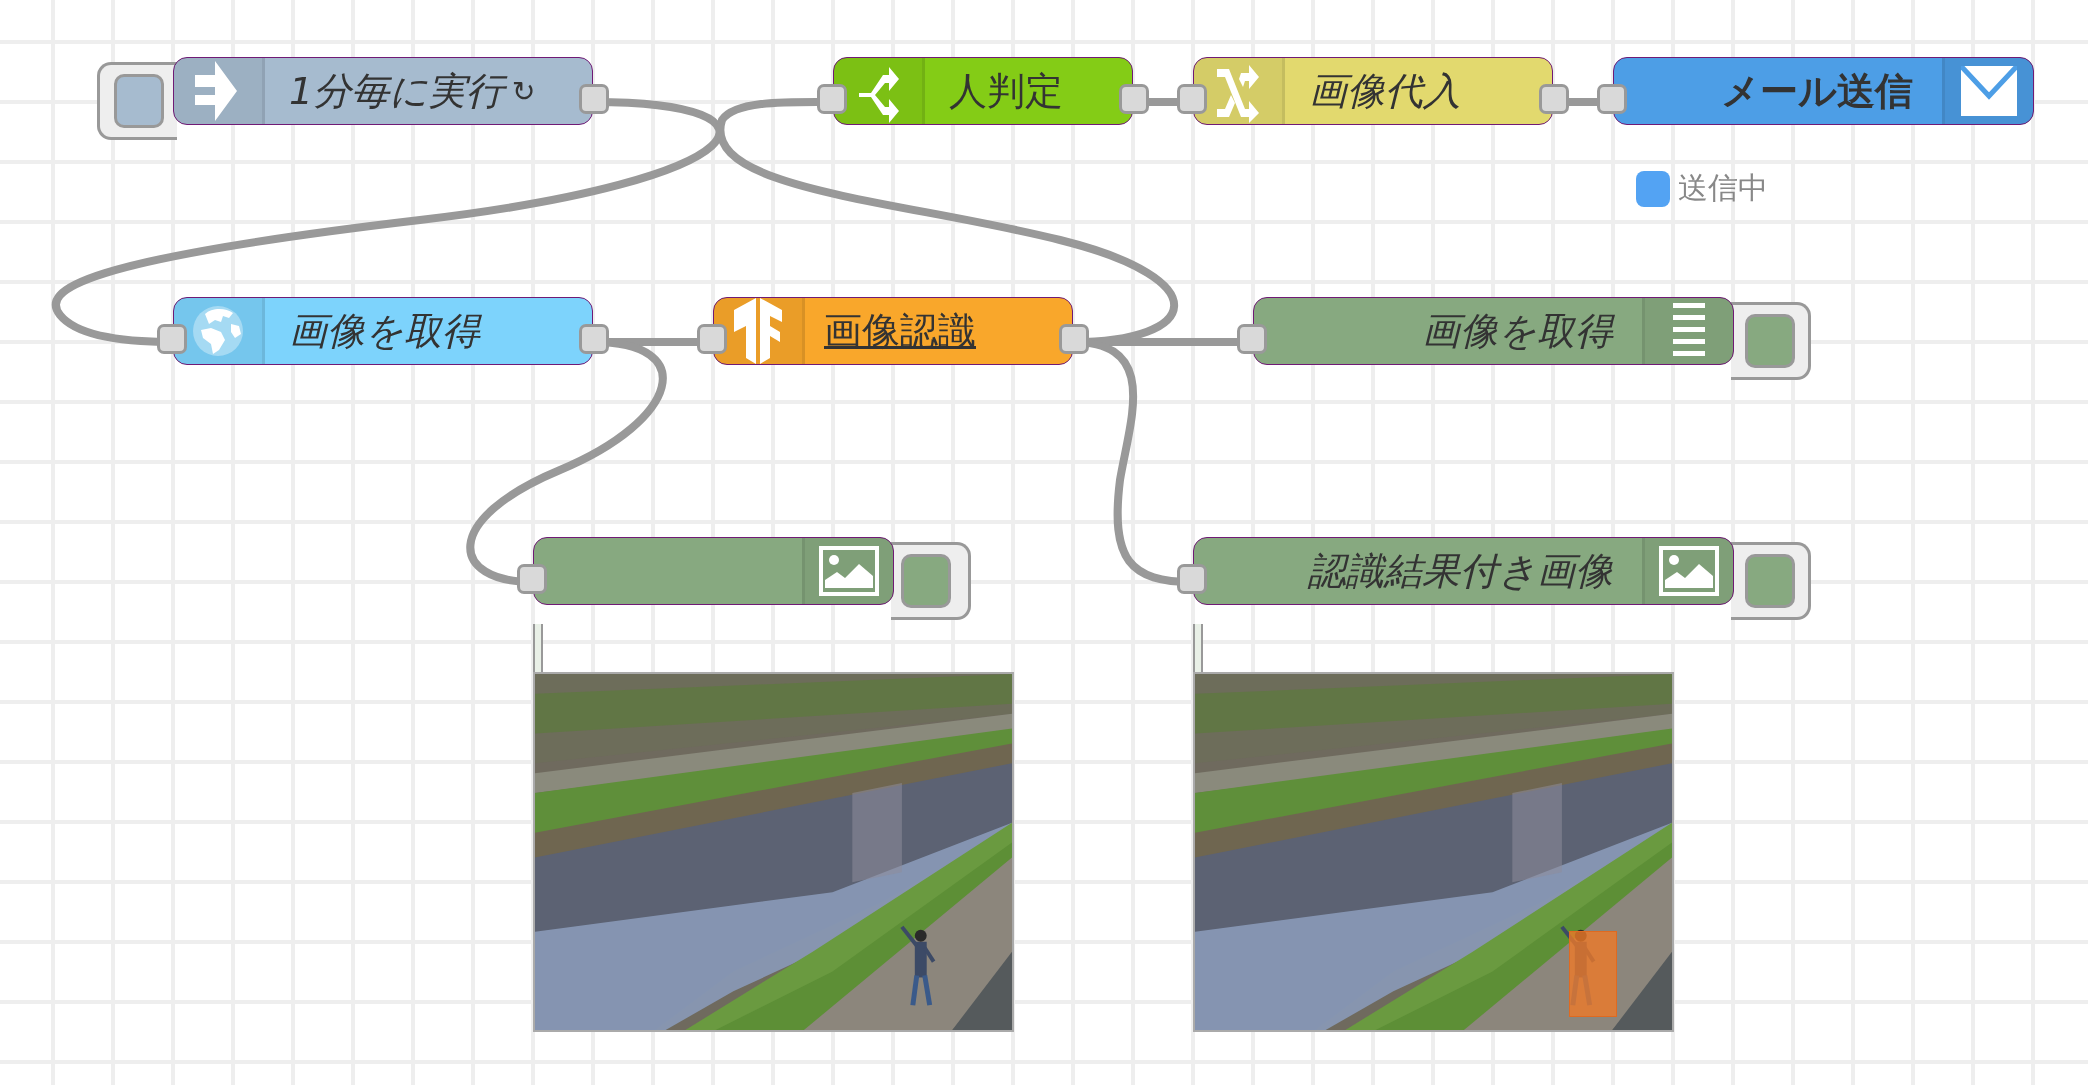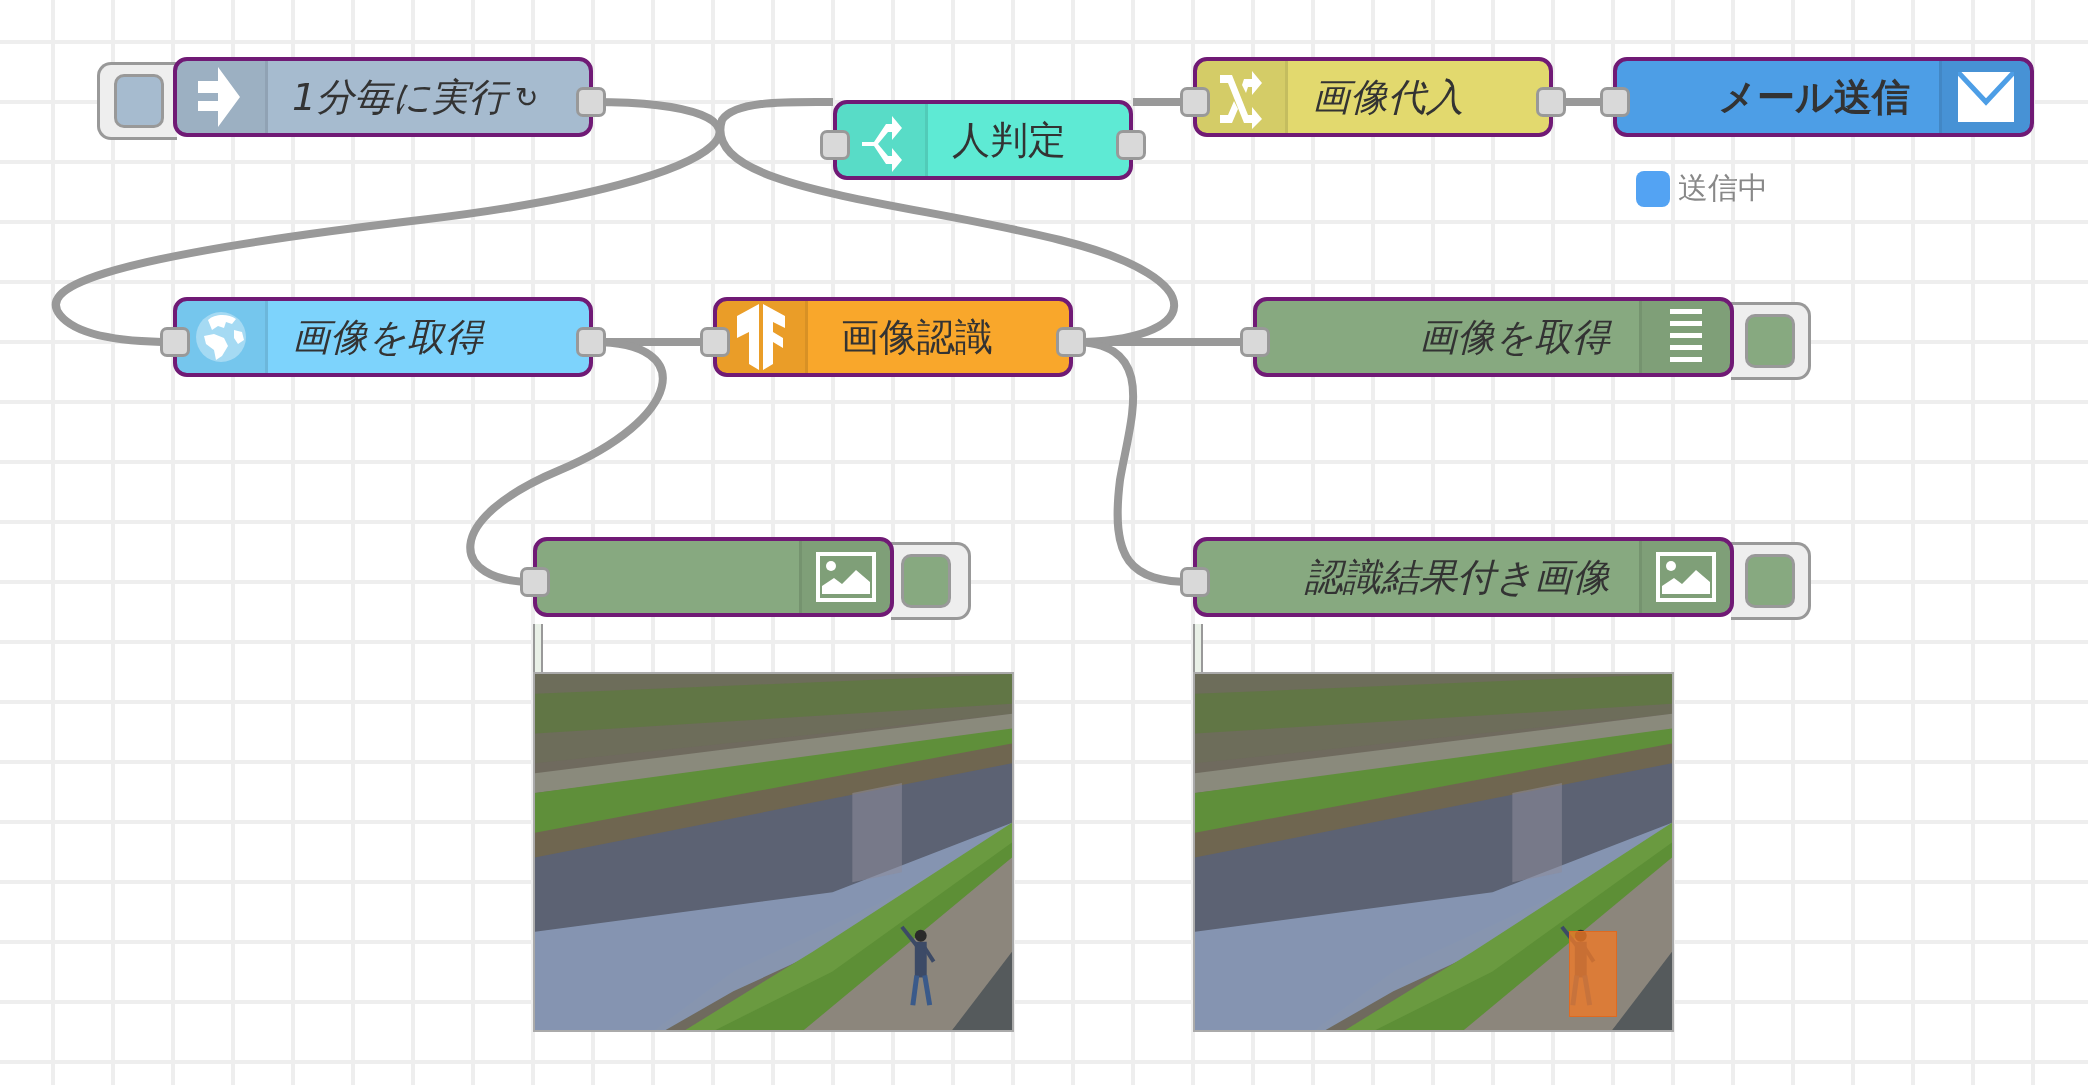--- a/index.html
+++ b/index.html
@@ -9,21 +9,21 @@
     background-image:
       linear-gradient(to right, #eeeeee 0, #eeeeee 4px, transparent 4px),
       linear-gradient(to bottom, #eeeeee 0, #eeeeee 4px, transparent 4px);
     background-size:60px 60px;
     background-position:51px 40px;
     font-family:"DejaVu Sans", sans-serif;
   }
   #wires { position:absolute; left:0; top:0; width:2088px; height:1085px; pointer-events:none; }
   #wires path { fill:none; stroke:#999999; stroke-width:8; }
   .node {
-    position:absolute; height:80px; border:4px solid #701a75; border-radius:14px;
+    position:absolute; height:68px; border:1px solid #701a75; border-radius:14px;
     box-sizing:border-box; display:flex; align-items:center;
   }
   .node .icon-area {
     position:absolute; top:0; bottom:0; width:88px; display:flex; align-items:center; justify-content:center;
     background:rgba(0,0,0,0.06);
   }
   .node .icon-area.left { left:0; border-right:3px solid rgba(0,0,0,0.08); border-radius:11px 0 0 11px; }
   .node .icon-area.right { right:0; border-left:3px solid rgba(0,0,0,0.08); border-radius:0 11px 11px 0; }
   .node .label {
     position:absolute; top:0; bottom:0; display:flex; align-items:center;
@@ -89,21 +89,21 @@
         <path d="M2,16 H22 V2 L44,32 L22,62 V46 H2 V36 H22 V28 H2 Z" fill="#ffffff"></path>
       </svg>
   </div>
   <span class="label italic" style="left:115px;">
     <span>1分毎に実行</span>
       <span style="font-size:28px; margin-left:8px; font-style:normal;">↻</span>
   </span>
   <div class="port out"></div>
 </div>
 
-<div class="node" style="left:833px; top:57px; width:300px; background:#5eead4;margin-top:43px;">
+<div class="node" style="left:833px; top:57px; width:300px; background:#84cc16;">
   <div class="icon-area left">
     <svg width="50" height="64" viewBox="0 0 50 64">
         <path d="M6,34 H18 L30,16 H36 V8 L46,20 L36,32 V24 H32 L22,36 L32,48 H36 V40 L46,52 L36,64 V56 H30 L18,38 H6 Z" fill="#ffffff"></path>
       </svg>
   </div>
   <span class="label" style="left:115px;">人判定</span>
   <div class="port in"></div>
   <div class="port out"></div>
 </div>
 
@@ -145,21 +145,21 @@
   <div class="port out"></div>
 </div>
 
 <div class="node" style="left:713px; top:297px; width:360px; background:#f9a72b;">
   <div class="icon-area left">
     <svg width="52" height="70" viewBox="0 0 52 70">
       <path d="M2,14 L24,2 V68 L14,62 V30 L2,36 Z" fill="#ffffff"></path>
       <path d="M28,2 L50,14 V26 L38,20 V30 L48,36 V46 L38,40 V62 L28,68 Z" fill="#ffffff"></path>
     </svg>
   </div>
-  <span class="label" style="left:124px;">画像認識</span>
+  <span class="label" style="left:110px;text-decoration:underline;">画像認識</span>
   <div class="port in"></div>
   <div class="port out"></div>
 </div>
 
 <div class="side-btn rightbtn" style="left:1731px; top:302px;">
   <div class="inner" style="left:14px; background:#87a980;"></div>
 </div>
 <div class="node" style="left:1253px; top:297px; width:481px; background:#87a980;">
   <span class="label italic" style="right:120px;">画像を取得</span>
   <div class="icon-area right">

